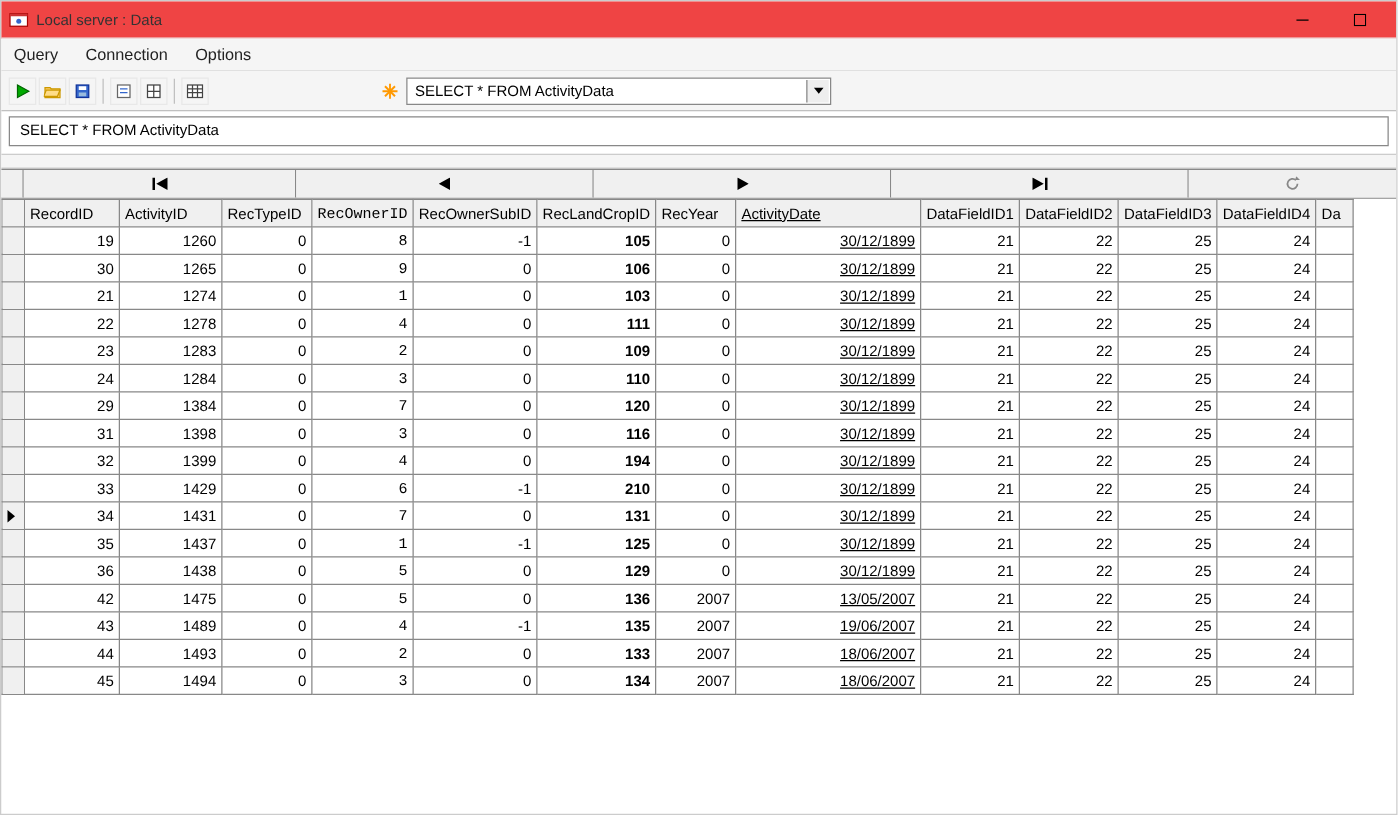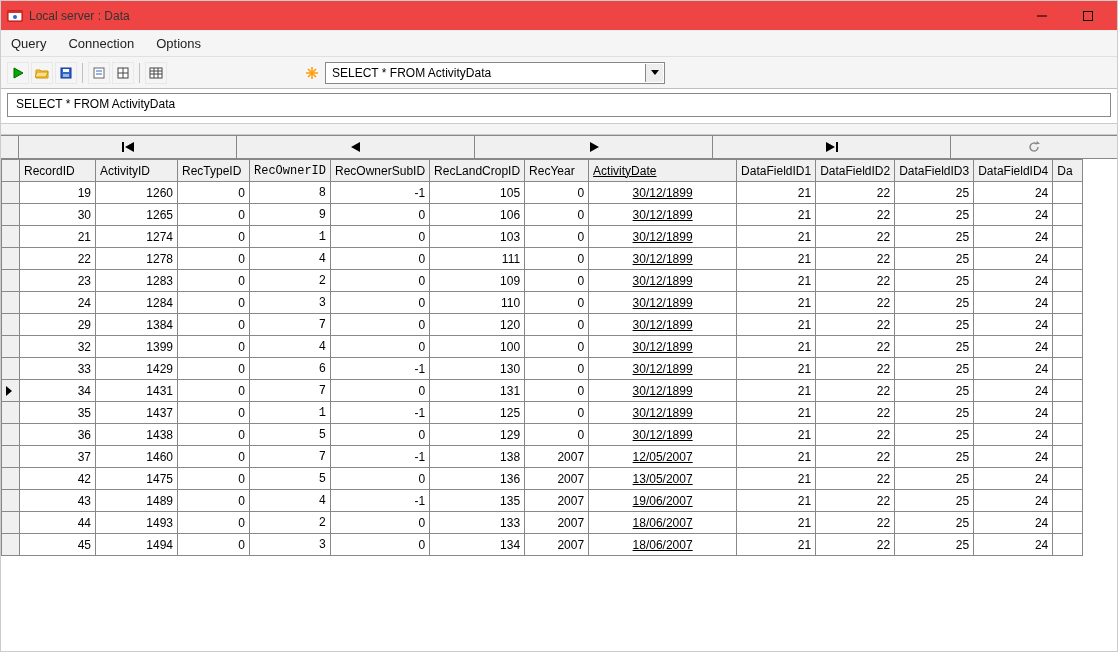--- a/index.html
+++ b/index.html
@@ -124,42 +124,42 @@
     height: 22px;
     white-space: nowrap;
     overflow: hidden;
   }
   table.grid th {
     background: #f0f0f0;
     font-weight: normal;
     text-align: left;
   }
   table.grid td { text-align: right; }
-  table.grid td.left { text-align: center; }
+  table.grid td.left { text-align: right; }
   .rowsel {
     width: 18px;
     min-width: 18px;
     background: #f0f0f0;
     text-align: center;
     position: relative;
   }
   .rowsel .cursor {
     position: absolute; left: 4px; top: 50%; transform: translateY(-50%);
     width: 0; height: 0;
     border-top: 5px solid transparent;
     border-bottom: 5px solid transparent;
     border-left: 6px solid #000;
   }
   
   .c-RecordID     { width: 76px; }
   .c-ActivityID   { width: 82px; }
   .c-RecTypeID    { width: 72px; }
   .c-RecOwnerID   { width: 78px; font-family: Liberation Mono, monospace; }
   .c-RecOwnerSubID{ width: 90px; }
-  .c-RecLandCropID{ width: 90px; }
+  .c-RecLandCropID{ width: 90px; font-weight: bold; }
   .c-RecYear      { width: 64px; }
   .c-ActivityDate { width: 148px; text-decoration: underline; }
   .c-DataFieldID1 { width: 78px; margin-left: 28px; }
   .c-DataFieldID2 { width: 78px; }
   .c-DataFieldID3 { width: 78px; }
   .c-DataFieldID4 { width: 78px; }
   .c-DataFieldID5 { width: 30px; }
 </style>
 </head>
 <body>
@@ -422,42 +422,58 @@
           <td class="c-RecYear">0</td>
           <td class="c-ActivityDate left">30/12/1899</td>
           <td class="c-DataFieldID1">21</td>
           <td class="c-DataFieldID2">22</td>
           <td class="c-DataFieldID3">25</td>
           <td class="c-DataFieldID4">24</td>
           <td class="c-DataFieldID5"></td>
         </tr>
         <tr>
           <td class="rowsel"></td>
+          <td class="c-RecordID">31</td>
+          <td class="c-ActivityID">1398</td>
+          <td class="c-RecTypeID">0</td>
+          <td class="c-RecOwnerID">3</td>
+          <td class="c-RecOwnerSubID">0</td>
+          <td class="c-RecLandCropID">116</td>
+          <td class="c-RecYear">0</td>
+          <td class="c-ActivityDate left">30/12/1899</td>
+          <td class="c-DataFieldID1">21</td>
+          <td class="c-DataFieldID2">22</td>
+          <td class="c-DataFieldID3">25</td>
+          <td class="c-DataFieldID4">24</td>
+          <td class="c-DataFieldID5"></td>
+        </tr>
+        <tr>
+          <td class="rowsel"></td>
           <td class="c-RecordID">32</td>
           <td class="c-ActivityID">1399</td>
           <td class="c-RecTypeID">0</td>
           <td class="c-RecOwnerID">4</td>
           <td class="c-RecOwnerSubID">0</td>
-          <td class="c-RecLandCropID">100</td>
+          <td class="c-RecLandCropID">194</td>
           <td class="c-RecYear">0</td>
           <td class="c-ActivityDate left">30/12/1899</td>
           <td class="c-DataFieldID1">21</td>
           <td class="c-DataFieldID2">22</td>
           <td class="c-DataFieldID3">25</td>
           <td class="c-DataFieldID4">24</td>
           <td class="c-DataFieldID5"></td>
         </tr>
         <tr>
           <td class="rowsel"></td>
           <td class="c-RecordID">33</td>
           <td class="c-ActivityID">1429</td>
           <td class="c-RecTypeID">0</td>
           <td class="c-RecOwnerID">6</td>
           <td class="c-RecOwnerSubID">-1</td>
-          <td class="c-RecLandCropID">130</td>
+          <td class="c-RecLandCropID">210</td>
           <td class="c-RecYear">0</td>
           <td class="c-ActivityDate left">30/12/1899</td>
           <td class="c-DataFieldID1">21</td>
           <td class="c-DataFieldID2">22</td>
           <td class="c-DataFieldID3">25</td>
           <td class="c-DataFieldID4">24</td>
           <td class="c-DataFieldID5"></td>
         </tr>
         <tr>
           <td class="rowsel">
@@ -504,36 +520,20 @@
           <td class="c-RecYear">0</td>
           <td class="c-ActivityDate left">30/12/1899</td>
           <td class="c-DataFieldID1">21</td>
           <td class="c-DataFieldID2">22</td>
           <td class="c-DataFieldID3">25</td>
           <td class="c-DataFieldID4">24</td>
           <td class="c-DataFieldID5"></td>
         </tr>
         <tr>
           <td class="rowsel"></td>
-          <td class="c-RecordID">37</td>
-          <td class="c-ActivityID">1460</td>
-          <td class="c-RecTypeID">0</td>
-          <td class="c-RecOwnerID">7</td>
-          <td class="c-RecOwnerSubID">-1</td>
-          <td class="c-RecLandCropID">138</td>
-          <td class="c-RecYear">2007</td>
-          <td class="c-ActivityDate left">12/05/2007</td>
-          <td class="c-DataFieldID1">21</td>
-          <td class="c-DataFieldID2">22</td>
-          <td class="c-DataFieldID3">25</td>
-          <td class="c-DataFieldID4">24</td>
-          <td class="c-DataFieldID5"></td>
-        </tr>
-        <tr>
-          <td class="rowsel"></td>
           <td class="c-RecordID">42</td>
           <td class="c-ActivityID">1475</td>
           <td class="c-RecTypeID">0</td>
           <td class="c-RecOwnerID">5</td>
           <td class="c-RecOwnerSubID">0</td>
           <td class="c-RecLandCropID">136</td>
           <td class="c-RecYear">2007</td>
           <td class="c-ActivityDate left">13/05/2007</td>
           <td class="c-DataFieldID1">21</td>
           <td class="c-DataFieldID2">22</td>

